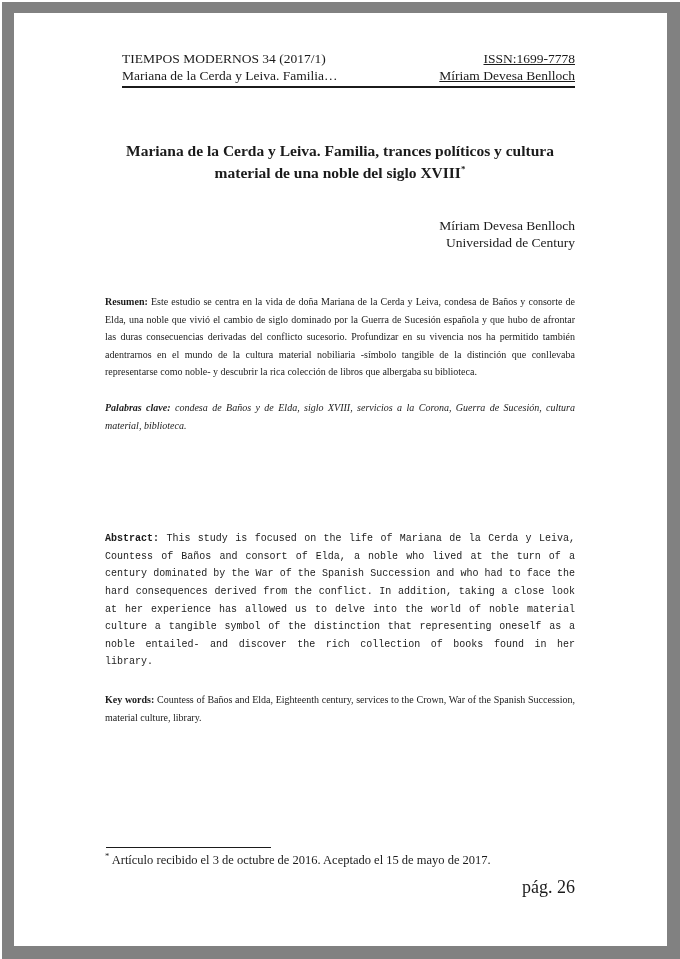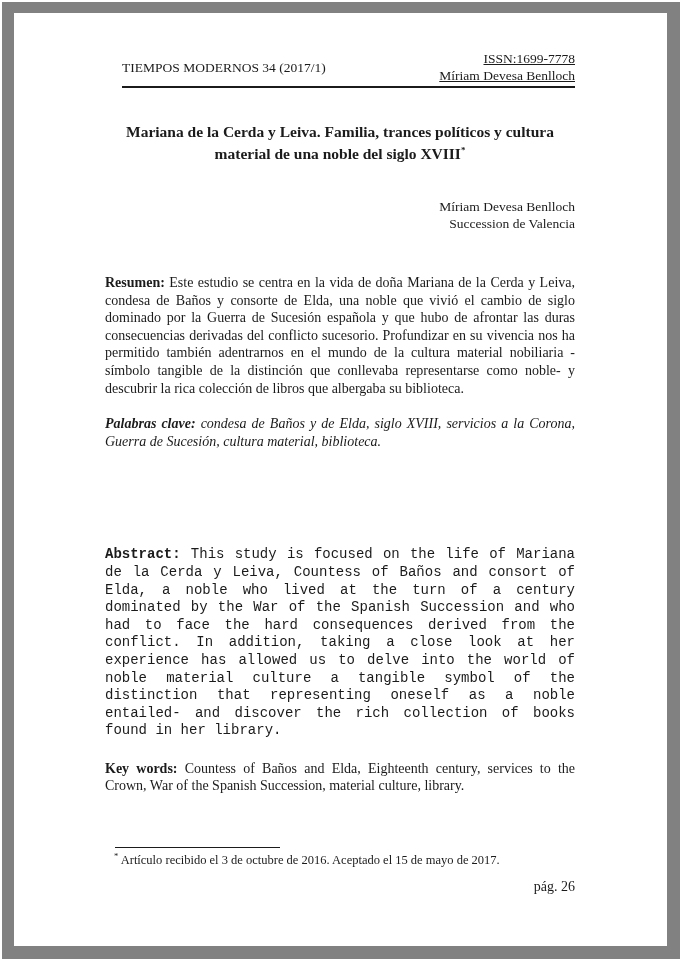--- a/index.html
+++ b/index.html
@@ -14,64 +14,65 @@
   .content{padding:37px 92px 0 91px;}
 
   .header{
     display:flex;justify-content:space-between;align-items:center;
     font-size:13.5px;line-height:17px;
     border-bottom:2px solid #1b1b1b;padding-bottom:2px;margin-left:17px;
   }
   .h-right{text-align:right;text-decoration:underline;}
 
   .title{font-size:15.5px;line-height:22px;font-weight:bold;text-align:center;margin:0;}
-  .title-es{margin-top:33px;}
+  .title-es{margin-top:52px;}
   .title-en{margin-top:12px;}
   .title sup{font-size:9px;vertical-align:super;line-height:0;}
 
   .author{margin-top:34px;font-size:13.5px;line-height:16.5px;text-align:right;}
 
-  .para{font-size:14px;line-height:17.6px;text-align:justify;margin:0;}
+  .para{font-size:10px;line-height:17.6px;text-align:justify;margin:0;}
   .para b{font-weight:bold;}
   .resumen{margin-top:42px;}
   .palabras{margin-top:18px;font-style:italic;}
   .abstract{margin-top:96px;font-family:Liberation Mono, monospace;}
   .keywords{margin-top:20px;}
 
-  .footnote{position:absolute;left:100px;right:92px;top:834px;}
+  .footnote{position:absolute;left:91px;right:92px;top:834px;}
   .fn-rule{width:165px;height:0;border-top:1.5px solid #1b1b1b;margin:0 0 4px 1px;}
   .fn-text{font-size:12.5px;line-height:16px;margin:0;text-align:left;}
   .fn-text sup{font-size:8.5px;vertical-align:super;line-height:0;}
 
-  .pagenum{position:absolute;right:92px;top:866px;font-size:14px;line-height:16px;}
+  .pagenum{position:absolute;right:92px;top:866px;font-size:18px;line-height:16px;}
 </style>
 </head>
 <body>
 
 <div class="frame"></div>
 
 <div class="sheet">
   <div class="content">
 
     <div class="header">
       <div class="h-left">
         <div>TIEMPOS MODERNOS 34 (2017/1)</div>
+        <div>Mariana de la Cerda y Leiva. Familia…</div>
       </div>
       <div class="h-right">
         <div>ISSN:1699-7778</div>
         <div>Míriam Devesa Benlloch</div>
       </div>
     </div>
 
     <h1 class="title title-es"><span>Mariana de la Cerda y Leiva. Familia, trances políticos y cultura material de una noble del siglo XVIII</span><sup>*</sup></h1>
 
 
     <div class="author">
       <div>Míriam Devesa Benlloch</div>
-      <div>Succession de Valencia</div>
+      <div>Universidad de Century</div>
     </div>
 
     <p class="para resumen"><b>Resumen:</b><span> Este estudio se centra en la vida de doña Mariana de la Cerda y Leiva, condesa de Baños y consorte de Elda, una noble que vivió el cambio de siglo dominado por la Guerra de Sucesión española y que hubo de afrontar las duras consecuencias derivadas del conflicto sucesorio. Profundizar en su vivencia nos ha permitido también adentrarnos en el mundo de la cultura material nobiliaria -símbolo tangible de la distinción que conllevaba representarse como noble- y descubrir la rica colección de libros que albergaba su biblioteca.</span></p>
 
     <p class="para palabras"><b>Palabras clave:</b><span> condesa de Baños y de Elda, siglo XVIII, servicios a la Corona, Guerra de Sucesión, cultura material, biblioteca.</span></p>
 
     <p class="para abstract"><b>Abstract:</b><span> This study is focused on the life of Mariana de la Cerda y Leiva, Countess of Baños and consort of Elda, a noble who lived at the turn of a century dominated by the War of the Spanish Succession and who had to face the hard consequences derived from the conflict. In addition, taking a close look at her experience has allowed us to delve into the world of noble material culture a tangible symbol of the distinction that representing oneself as a noble entailed- and discover the rich collection of books found in her library.</span></p>
 
     <p class="para keywords"><b>Key words:</b><span> Countess of Baños and Elda, Eighteenth century, services to the Crown, War of the Spanish Succession, material culture, library.</span></p>
 

